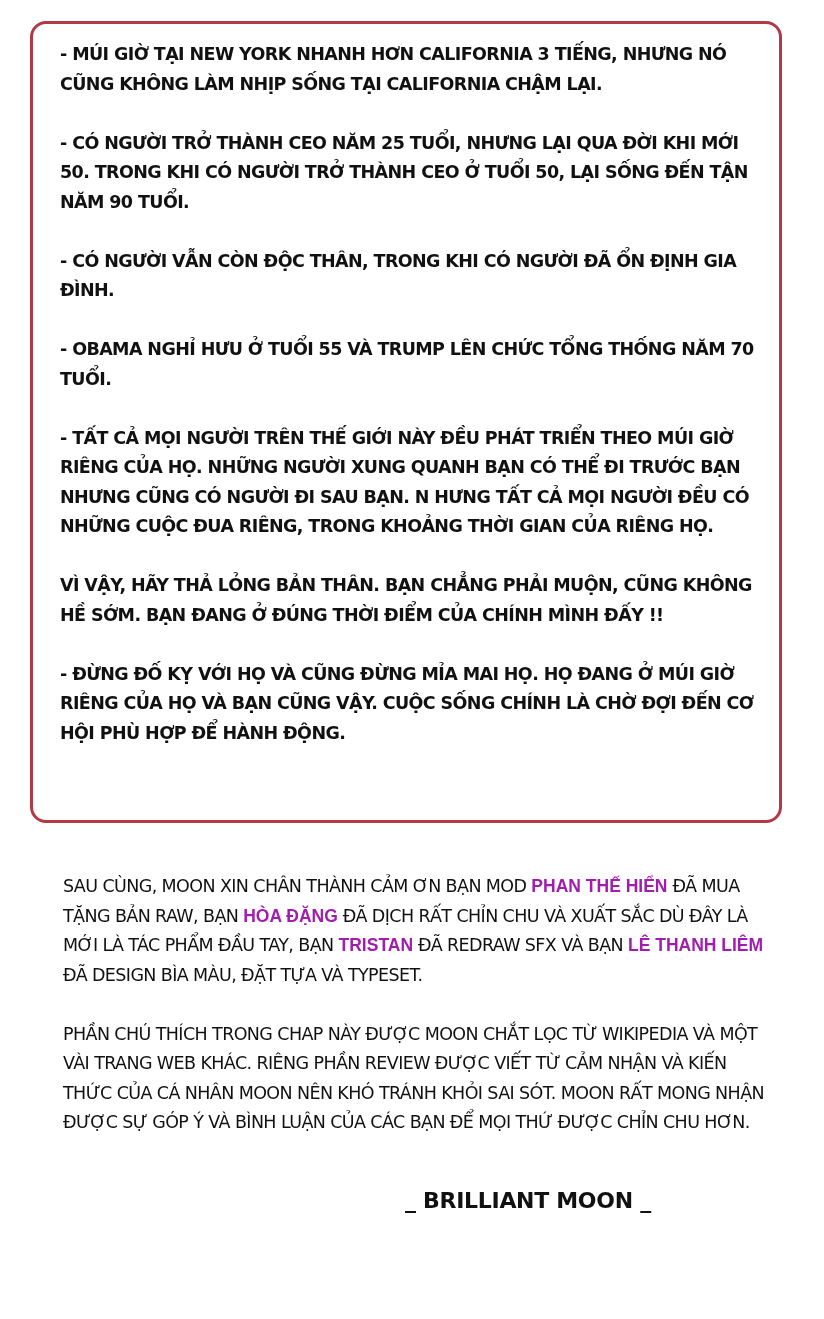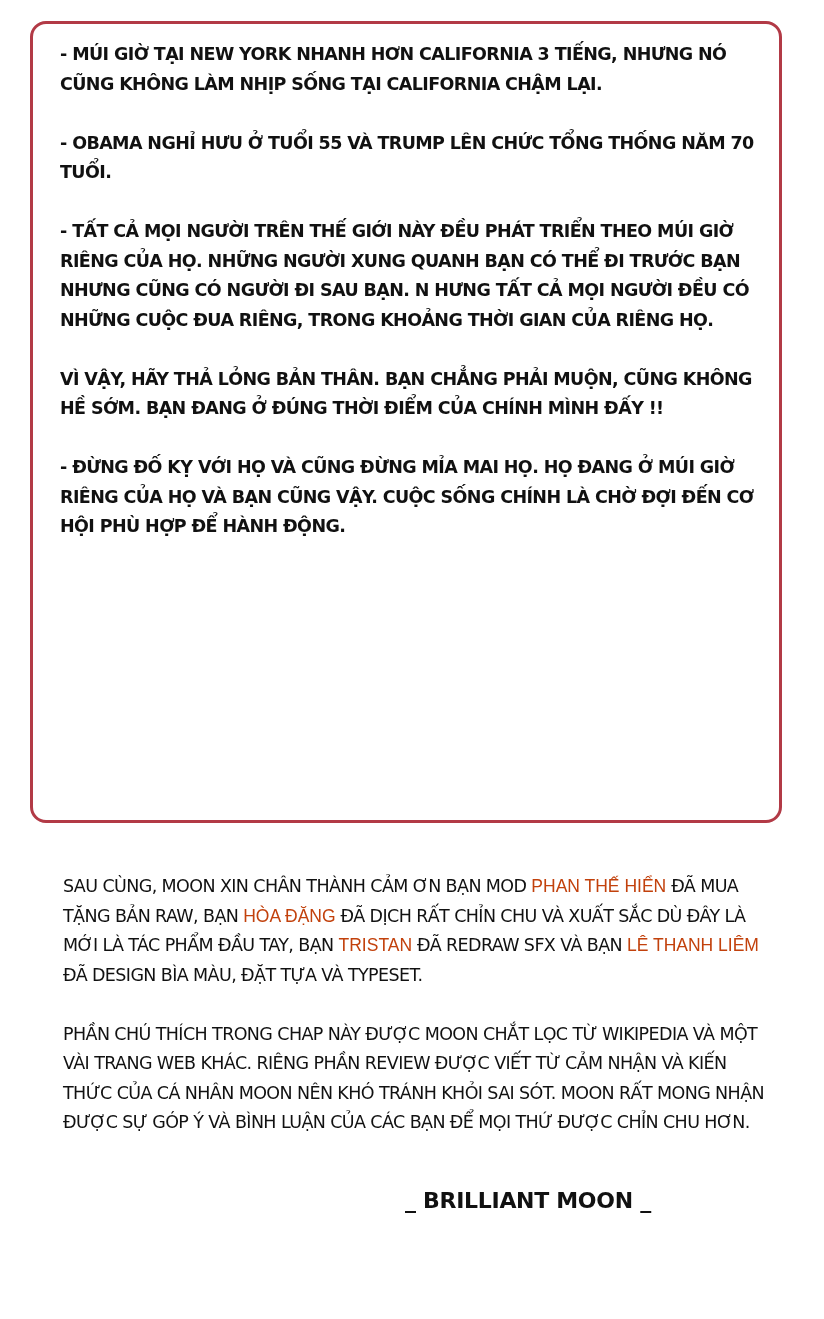--- a/index.html
+++ b/index.html
@@ -17,33 +17,35 @@
     font-size: 17.5px; line-height: 29.5px; letter-spacing: -0.6px;
     text-transform: uppercase; font-weight: bold;
   }
   .box-text p { margin: 0 0 29.5px 0; }
   .thanks {
     position: absolute; left: 63px; top: 872px; width: 712px;
     font-size: 17.5px; line-height: 29.5px; letter-spacing: -0.6px;
     text-transform: uppercase;
   }
   .thanks p { margin: 0 0 29.5px 0; }
-  .hl { color: #c2410c; font-weight: normal; font-family: "Liberation Sans", sans-serif; letter-spacing: 0; }
+  .hl { color: #a21caf; font-weight: bold; font-family: "Liberation Sans", sans-serif; letter-spacing: 0; }
   .sig {
     position: absolute; left: 405px; top: 1188px; font-size: 22px; font-weight: bold;
     letter-spacing: -0.3px; font-family: "DejaVu Sans", sans-serif;
   }
 </style>
 </head>
 <body>
 
 <div class="box"></div>
 
 <div class="box-text">
   <p>- Múi giờ tại New York nhanh hơn California 3 tiếng, nhưng nó cũng không làm nhịp sống tại California chậm lại.</p>
+  <p>- Có người trở thành CEO năm 25 tuổi, nhưng lại qua đời khi mới 50. Trong khi có người trở thành CEO ở tuổi 50, lại sống đến tận năm 90 tuổi.</p>
+  <p>- Có người vẫn còn độc thân, trong khi có người đã ổn định gia đình.</p>
   <p>- Obama nghỉ hưu ở tuổi 55 và Trump lên chức tổng thống năm 70 tuổi.</p>
   <p>- Tất cả mọi người trên thế giới này đều phát triển theo múi giờ riêng của họ.  Những người xung quanh bạn có thể đi trước bạn nhưng cũng có người đi sau bạn. N hưng tất cả mọi người đều có những cuộc đua riêng, trong khoảng thời gian của riêng họ.</p>
   <p>Vì vậy, hãy thả lỏng bản thân.  Bạn chẳng phải muộn, cũng không hề sớm. Bạn đang ở đúng thời điểm của chính mình đấy !!</p>
   <p>- Đừng đố kỵ với họ và cũng đừng mỉa mai họ. Họ đang ở múi giờ riêng của họ và bạn cũng vậy. Cuộc sống chính là chờ đợi đến cơ hội phù hợp để hành động.</p>
 </div>
 
 <div class="thanks">
   <p><span>Sau cùng, Moon xin chân thành cảm ơn bạn mod </span><span class="hl">Phan Thế Hiển</span><span> đã mua tặng bản raw, bạn </span><span class="hl">Hòa Đặng</span><span> đã dịch rất chỉn chu và xuất sắc dù đây là mới là tác phẩm đầu tay, bạn </span><span class="hl">Tristan</span><span> đã redraw SFX và bạn </span><span class="hl">Lê Thanh Liêm</span><span> đã design bìa màu, đặt tựa và typeset.</span></p>
   <p>Phần chú thích trong chap này được Moon chắt lọc từ Wikipedia và một vài trang web khác.  Riêng phần review được viết từ cảm nhận và kiến thức của cá nhân Moon nên khó tránh khỏi sai sót.  Moon rất mong nhận được sự góp ý và bình luận của các bạn để mọi thứ được chỉn chu hơn.</p>
 </div>

